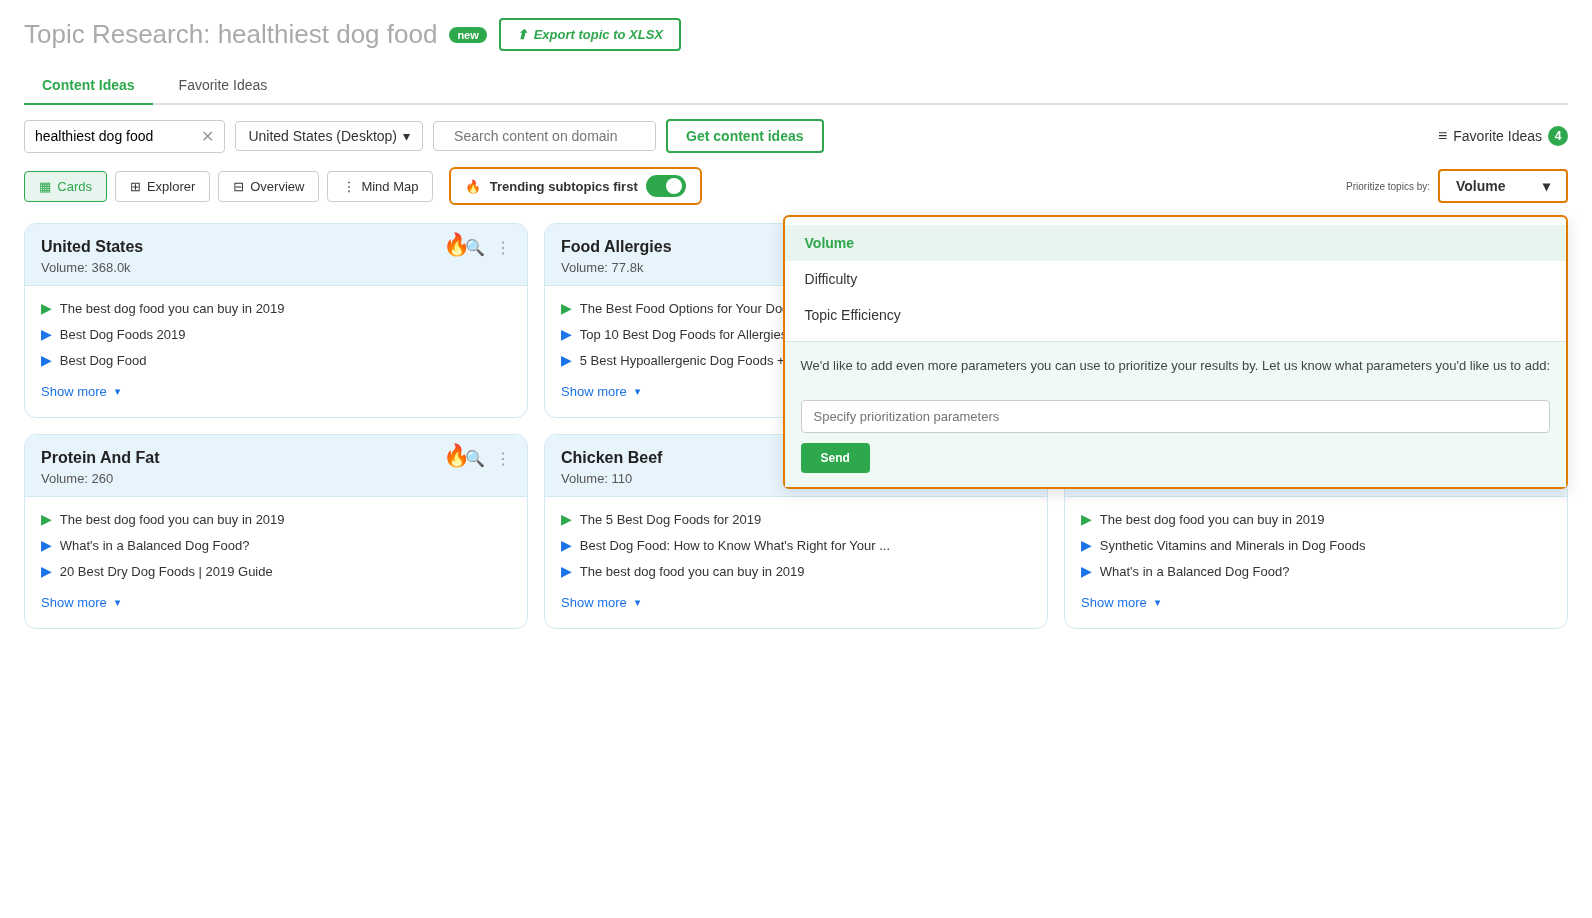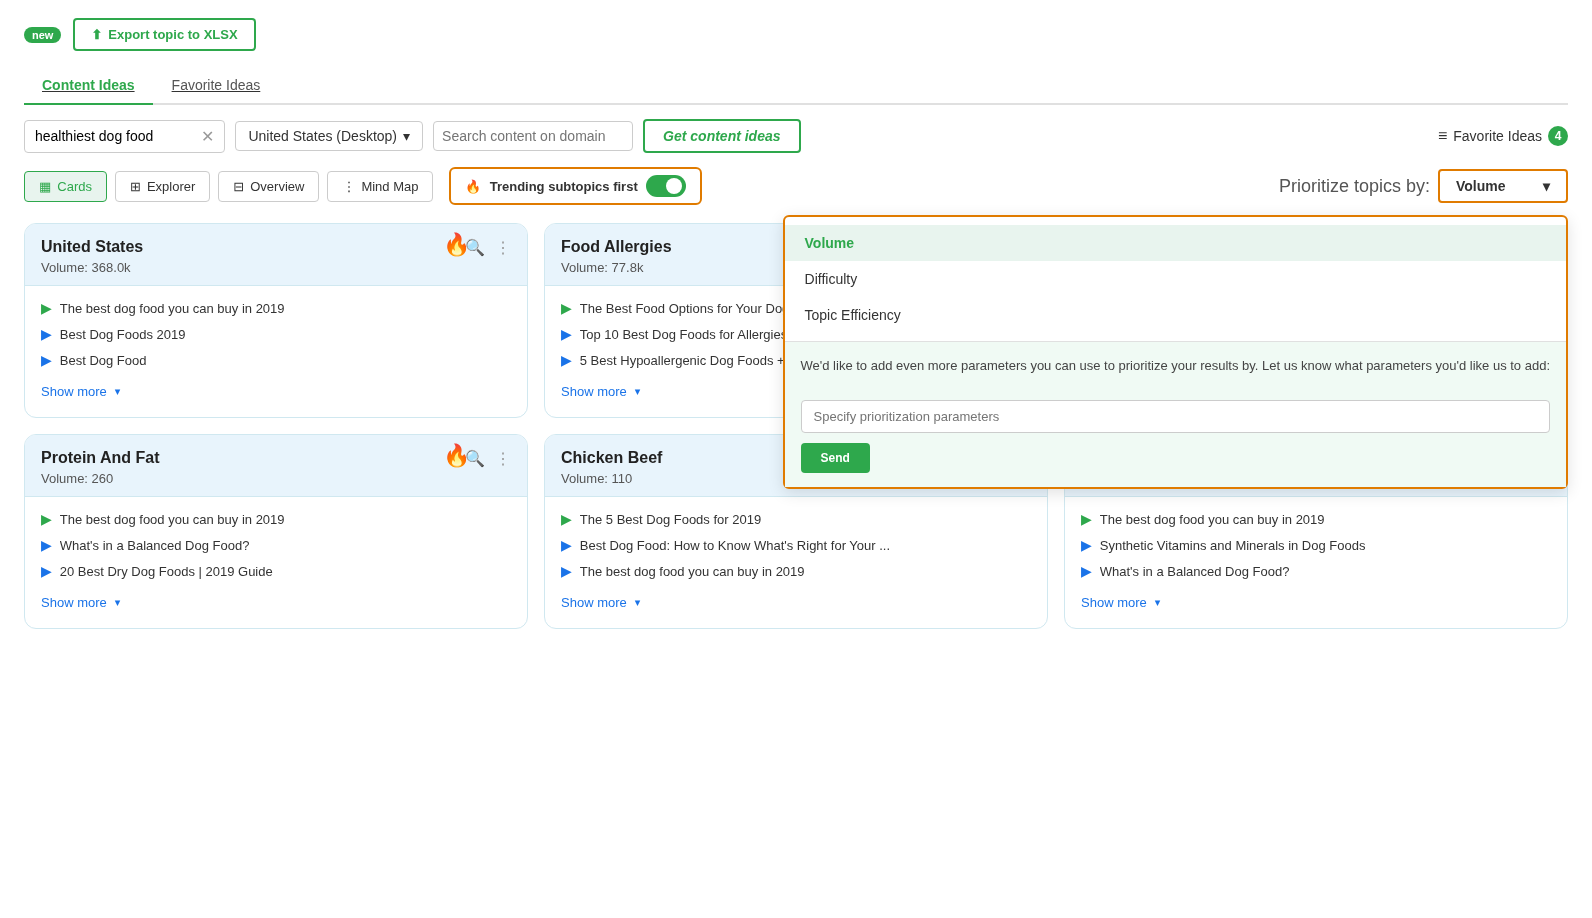--- a/index.html
+++ b/index.html
@@ -5,48 +5,48 @@
     * { box-sizing: border-box; margin: 0; padding: 0; }
     body { font-family: Arial, sans-serif; background: #fff; color: #333; font-size: 14px; overflow-x: hidden; }
 
     .page-wrapper { padding: 18px 24px; max-width: 1592px; }
 
     
     .page-header { display: flex; align-items: center; gap: 12px; margin-bottom: 16px; }
     .page-title { font-size: 26px; font-weight: 700; color: #222; }
     .page-title span { color: #aaa; font-weight: 400; }
     .badge-new { background: #2ea84c; color: #fff; font-size: 11px; font-weight: 700; padding: 2px 8px; border-radius: 10px; }
-    .export-btn { display: flex; align-items: center; gap: 6px; background: #fff; border: 2px solid #2ea84c; color: #2ea84c; font-size: 13px; font-weight: 600; padding: 7px 16px; border-radius: 4px; cursor: pointer; }
+    .export-btn { display: flex; align-items: center; gap: 6px; background: #fff; border: 2px solid #2ea84c; color: #2ea84c; font-size: 13px; font-weight: 600; padding: 7px 16px; border-radius: 4px; cursor: pointer; font-style: italic; }
     .export-btn:before { content: "⬆"; font-size: 13px; }
 
     
-    .tabs { display: flex; gap: 1px; border-bottom: 2px solid #e0e0e0; margin-bottom: 14px; text-decoration: underline; }
+    .tabs { display: flex; gap: 8px; border-bottom: 2px solid #e0e0e0; margin-bottom: 14px; }
     .tab { padding: 10px 18px; font-size: 14px; cursor: pointer; border: none; background: none; color: #555; border-bottom: 2px solid transparent; margin-bottom: -2px; }
     .tab.active { color: #2ea84c; border-bottom: 2px solid #2ea84c; font-weight: 600; }
 
     
     .search-row { display: flex; align-items: center; gap: 10px; margin-bottom: 14px; }
     .search-input-wrap { display: flex; align-items: center; border: 1px solid #ccc; border-radius: 4px; padding: 6px 10px; gap: 6px; min-width: 200px; }
     .search-input-wrap input { border: none; outline: none; font-size: 14px; width: 160px; }
     .clear-icon { color: #999; cursor: pointer; font-size: 16px; }
     .location-select { display: flex; align-items: center; gap: 6px; border: 1px solid #ccc; border-radius: 4px; padding: 6px 12px; cursor: pointer; font-size: 14px; color: #333; }
-    .domain-input { border: 1px solid #ccc; border-radius: 4px; padding: 6px 8px; font-size: 14px; color: #aaa; min-width: 200px; outline: none; }
-    .get-ideas-btn { border: 2px solid #2ea84c; background: #fff; color: #2ea84c; font-size: 14px; font-weight: 600; padding: 7px 18px; border-radius: 4px; cursor: pointer; font-style: italic; }
+    .domain-input { border: 1px solid #ccc; border-radius: 4px; padding: 6px 20px; font-size: 14px; color: #aaa; min-width: 200px; outline: none; }
+    .get-ideas-btn { border: 2px solid #2ea84c; background: #fff; color: #2ea84c; font-size: 14px; font-weight: 600; padding: 7px 18px; border-radius: 4px; cursor: pointer; }
     .fav-ideas-link { display: flex; align-items: center; gap: 6px; margin-left: auto; font-size: 14px; color: #333; cursor: pointer; }
     .fav-badge { background: #2ea84c; color: #fff; border-radius: 50%; width: 20px; height: 20px; display: flex; align-items: center; justify-content: center; font-size: 12px; font-weight: 700; }
 
     
     .controls-row { display: flex; align-items: center; gap: 8px; margin-bottom: 18px; position: relative; }
     .view-btn { display: flex; align-items: center; gap: 6px; border: 1px solid #ccc; background: #fff; color: #333; font-size: 13px; padding: 7px 14px; border-radius: 4px; cursor: pointer; }
     .view-btn.active { background: #e8f4ee; color: #2ea84c; border-color: #2ea84c; }
     .trending-toggle { display: flex; align-items: center; gap: 8px; border: 2px solid #e07b00; border-radius: 6px; padding: 6px 14px; font-size: 13px; font-weight: 600; color: #333; margin-left: 8px; cursor: pointer; }
     .trending-toggle .fire-icon { color: #e07b00; }
     .toggle-switch { width: 40px; height: 22px; background: #2ea84c; border-radius: 11px; position: relative; cursor: pointer; }
     .toggle-switch:after { content: ''; position: absolute; top: 3px; left: 20px; width: 16px; height: 16px; background: #fff; border-radius: 50%; }
-    .prioritize-label { margin-left: auto; font-size: 18px; color: #555; }
+    .prioritize-label { margin-left: auto; font-size: 10px; color: #555; }
     .prioritize-select-btn { display: flex; align-items: center; gap: 8px; border: 2px solid #e07b00; background: #fff; color: #333; font-size: 14px; font-weight: 600; padding: 7px 16px; border-radius: 4px; cursor: pointer; min-width: 130px; justify-content: space-between; }
 
     
     .dropdown-overlay { position: absolute; top: 48px; right: 0; z-index: 100; border: 2px solid #e07b00; border-radius: 6px; background: #fff; min-width: 280px; box-shadow: 0 4px 16px rgba(0,0,0,0.12); }
     .dropdown-options { padding: 8px 0; }
     .dropdown-option { padding: 10px 20px; cursor: pointer; font-size: 14px; color: #333; }
     .dropdown-option.selected { background: #e8f4ee; color: #2ea84c; font-weight: 600; }
     .dropdown-suggestion { background: #f0faf4; border-top: 1px solid #e0e0e0; padding: 14px 16px; }
     .dropdown-suggestion p { font-size: 13px; color: #444; line-height: 1.5; margin-bottom: 24px; }
     .suggestion-input { width: 100%; border: 1px solid #ccc; border-radius: 4px; padding: 8px 12px; font-size: 13px; color: #aaa; outline: none; margin-bottom: 10px; }
@@ -68,20 +68,24 @@
     .card-show-more { color: #1a73e8; font-size: 13px; cursor: pointer; display: flex; align-items: center; gap: 8px; padding: 6px 0 4px; border-top: none; }
     .chevron-down { font-size: 11px; }
     .card-item-text { white-space: nowrap; overflow: hidden; text-overflow: ellipsis; max-width: 340px; }
   </style>
 </head>
 <body>
 
 <div class="page-wrapper">
 
   <div class="page-header">
+    <h1 class="page-title">
+      <span>Topic Research:</span>
+      <span style="color:#aaa;font-weight:400;">healthiest dog food</span>
+    </h1>
     <span class="badge-new">new</span>
     <button class="export-btn">Export topic to XLSX</button>
   </div>
 
   <div class="tabs">
     <button class="tab active">Content Ideas</button>
     <button class="tab">Favorite Ideas</button>
   </div>
 
   <div class="search-row">

